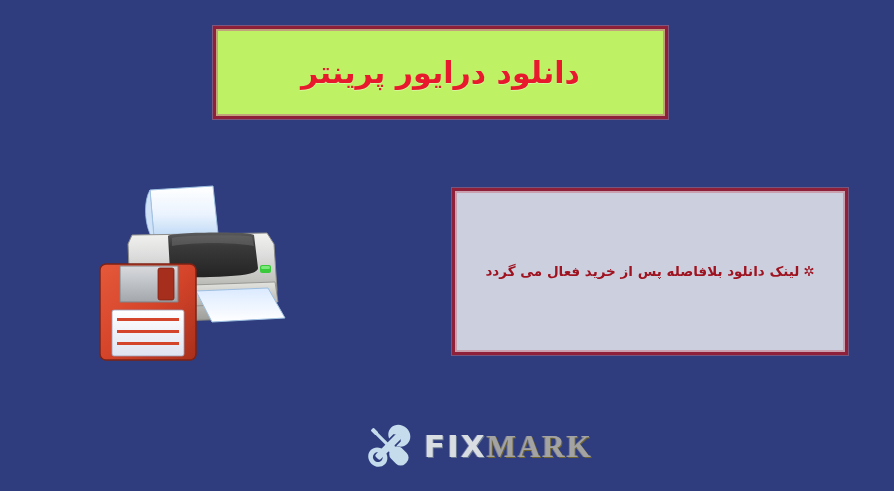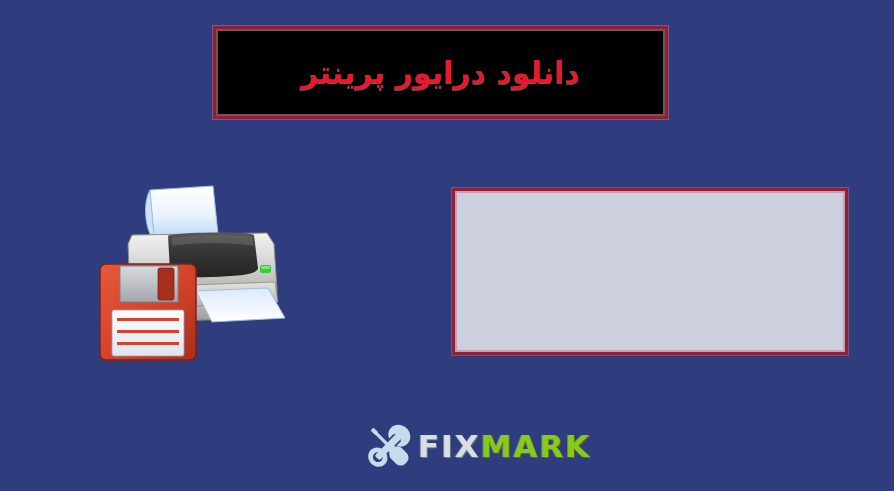--- a/index.html
+++ b/index.html
@@ -23,21 +23,21 @@
     overflow: hidden;
   }
 
   
   .title-banner {
     position: absolute;
     left: 213px;
     top: 26px;
     width: 455px;
     height: 93px;
-    background: #000000;
+    background: #bef264;
     border: 3px solid #8e2039;
     box-shadow: 0 0 0 1px rgba(190,110,125,0.55);
     display: flex;
     align-items: center;
     justify-content: center;
     overflow: hidden;
   }
   .title-banner::before {
     content: "";
     position: absolute;
@@ -104,40 +104,41 @@
 
   
   .brand {
     position: absolute;
     left: 360px;
     top: 414px;
     width: 220px;
     height: 64px;
     display: flex;
     align-items: center;
-    gap: 0;
+    gap: 6px;
     text-align: center;
   }
   .brand-mark { width: 58px; height: 58px; flex: 0 0 58px; }
   .brand-mark svg { display: block; width: 100%; height: 100%; }
   .brand-wordmark {
     font-size: 31px;
     font-weight: bold;
     letter-spacing: 2px;
     line-height: 1;
     white-space: nowrap;
     display: flex;
   }
   .brand-fix {
     color: #d9dee2;
     text-shadow: 1px 1px 0 #6b7a90, -1px 0 0 rgba(255,255,255,0.35);
   }
   .brand-mark-word {
-    color: #84cc16;
+    color: #a3a3a3;
     text-shadow: 1px 1px 0 #6f6330, -1px 0 0 rgba(255,240,190,0.35);
+    font-family: Liberation Serif, serif;
   }
 </style>
 </head>
 <body>
 
 <div class="page">
 
   <div class="title-banner">
     <div class="title-text">دانلود درایور پرینتر</div>
   </div>
@@ -218,20 +219,23 @@
 
         <rect x="20" y="138" width="72" height="46" rx="2" fill="url(#gLabel)" stroke="#9aa0b8" stroke-width="0.8"></rect>
         <rect x="25" y="146" width="62" height="3" fill="#d4442a"></rect>
         <rect x="25" y="158" width="62" height="3" fill="#d4442a"></rect>
         <rect x="25" y="170" width="62" height="3" fill="#d4442a"></rect>
       </g>
     </svg>
   </div>
 
   <div class="info-panel">
+    <div class="info-line">
+      <span class="star">✲</span><span>لینک دانلود بلافاصله پس از خرید فعال می گردد</span>
+    </div>
   </div>
 
   <div class="brand">
     <div class="brand-mark">
       <svg viewBox="0 0 58 58" xmlns="http://www.w3.org/2000/svg" aria-hidden="true">
         <g fill="#c5dcec">
 
           <g transform="rotate(45 29 29)">
 
             <rect x="25.5" y="14" width="7" height="32" rx="2"></rect>

